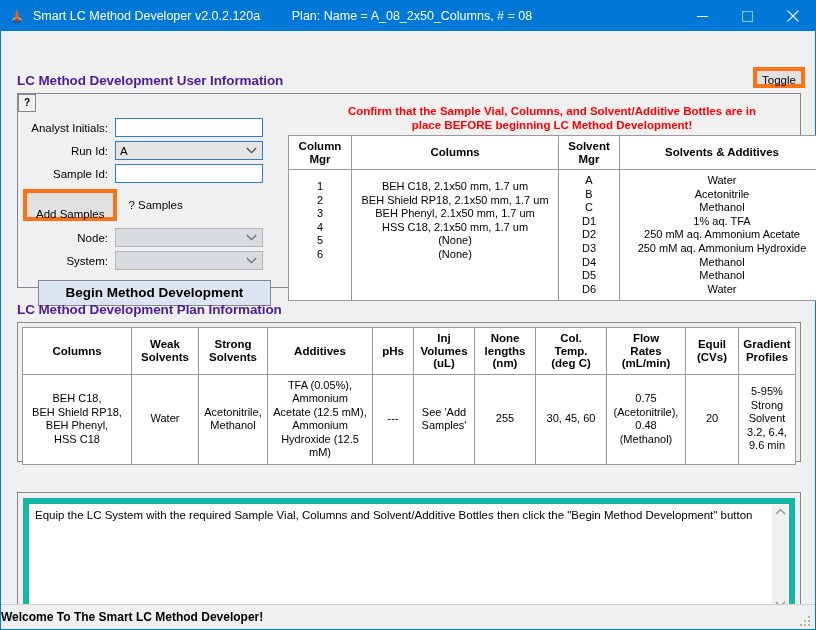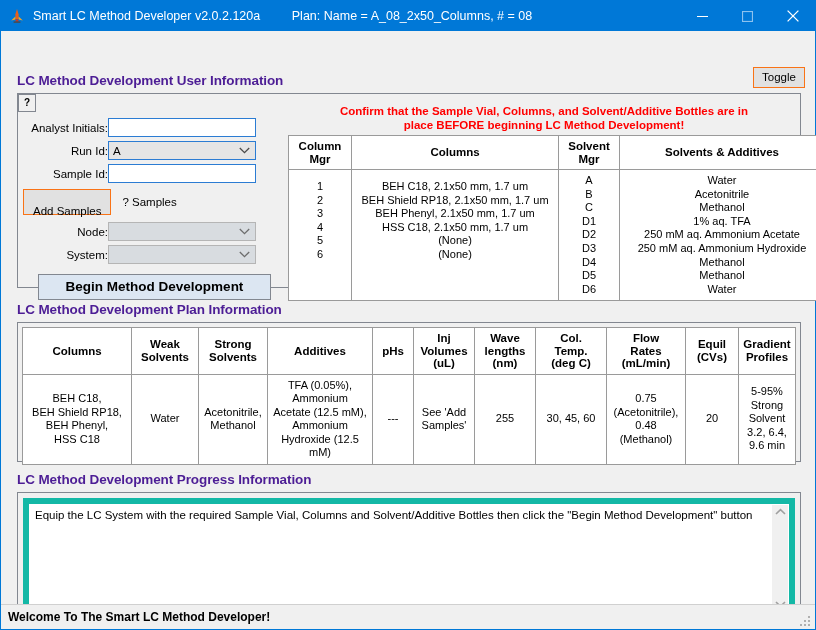--- a/index.html
+++ b/index.html
@@ -30,30 +30,30 @@
   
   .panel{border:1px solid #828790;background:#f0f0f0;box-sizing:border-box;}
 
   
   .userinfo-wrap{position:relative;}
   .qbtn{position:absolute;left:0;top:0;width:18px;height:18px;border:1px solid #828790;
         background:#f0f0f0;font-size:10px;font-weight:bold;line-height:16px;text-align:center;
         box-sizing:border-box;}
 
   .form-row{display:flex;align-items:center;margin-bottom:4px;}
-  .form-label{width:90px;text-align:right;font-size:11.5px;}
+  .form-label{width:90px;text-align:right;padding-right:7px;font-size:11.5px;}
   .tbox{width:148px;height:19px;border:1px solid #2b7cd3;background:#ffffff;box-sizing:border-box;
         font-family:"Liberation Sans",sans-serif;font-size:11.5px;padding:0 3px;color:#000;outline:none;}
   .cbox{width:148px;height:19px;border:1px solid #2b7cd3;background:#e5e5e5;box-sizing:border-box;
         display:flex;align-items:center;font-size:11.5px;padding-left:4px;position:relative;}
   .cbox.disabled{border:1px solid #b5b5b5;background:#d8dce0;}
   .chev{position:absolute;right:5px;top:0;bottom:0;display:flex;align-items:center;}
   .chev svg{display:block;}
 
-  .btn{border:1px solid #f97316;background:#e1e1e1;font-size:11.5px;
+  .btn{border:4px solid #f97316;background:#e1e1e1;font-size:11.5px;
        font-family:"Liberation Sans",sans-serif;color:#000;box-sizing:border-box;}
   .btn-add{height:20px;padding:12px 9px;}
   .btn-begin{width:233px;height:26px;background:#dce6f2;border:1px solid #828790;
        font-size:13.5px;font-weight:bold;}
 
   
   .confirm{color:#ff0000;font-weight:bold;font-size:11.5px;text-align:center;line-height:14px;}
 
   table.grid{border-collapse:collapse;background:#ffffff;}
   table.grid td,table.grid th{border:1px solid #9a9a9a;}
@@ -65,21 +65,21 @@
   
   .progbox{background:#ffffff;border:6px solid #14b8a6;box-sizing:border-box;position:relative;}
   .progtext{font-size:11.5px;padding:5px 6px;color:#000;}
   .vscroll{position:absolute;right:1px;top:1px;bottom:1px;width:16px;background:#f0f0f0;
            display:flex;flex-direction:column;justify-content:space-between;align-items:center;}
   .vscroll span{font-size:9px;color:#a0a0a0;line-height:9px;}
 
   
   .statusbar{height:24px;border-top:1px solid #d0d0d0;display:flex;align-items:center;
              background:#f0f0f0;position:relative;flex:0 0 24px;}
-  .statusbar .txt{font-size:12px;font-weight:bold;padding-left:7px;}
+  .statusbar .txt{font-size:12px;font-weight:bold;}
   .grip{position:absolute;right:3px;bottom:3px;width:12px;height:12px;}
   .grip i{position:absolute;width:2px;height:2px;background:#b0b0b0;}
 </style>
 </head>
 <body>
 
 <div class="window">
 
   <div class="titlebar">
     <div class="app-icon">
@@ -167,21 +167,21 @@
               <svg width="11" height="7" viewBox="0 0 11 7">
                   <path d="M0.8 1 L5.5 5.6 L10.2 1" fill="none" stroke="#6d6d6d" stroke-width="1.3"></path>
                 </svg>
             </span>
           </div>
         </div>
 
         <div class="btn btn-begin" style="margin:10px 0 0 20px;text-align:center;line-height:24px;">Begin Method Development</div>
       </div>
 
-      <div class="confirm" style="position:absolute;left:272px;top:10px;width:508px;">
+      <div class="confirm" style="position:absolute;left:280px;top:10px;width:508px;">
         <div>Confirm that the Sample Vial, Columns, and Solvent/Additive Bottles are in</div>
         <div>place BEFORE beginning LC Method Development!</div>
       </div>
 
       <table class="grid" style="position:absolute;left:270px;top:41px;width:508px;height:145px;table-layout:fixed;">
         <tbody>
             <tr>
           <th class="hdrcell" style="width:56px;">
             <div>Column</div>
             <div>Mgr</div>
@@ -259,21 +259,21 @@
           </th>
           <th class="hdrcell" style="width:34px;">
             <div>pHs</div>
           </th>
           <th class="hdrcell" style="width:54px;">
             <div>Inj</div>
                 <div>Volumes</div>
                 <div>(uL)</div>
           </th>
           <th class="hdrcell" style="width:54px;">
-            <div>Wave</div>
+            <div>None</div>
                 <div>lengths</div>
                 <div>(nm)</div>
           </th>
           <th class="hdrcell" style="width:64px;">
             <div>Col.</div>
                 <div>Temp.</div>
                 <div>(deg C)</div>
           </th>
           <th class="hdrcell" style="width:72px;">
             <div>Flow</div>
@@ -334,21 +334,20 @@
           </td>
           <td class="bodycell" style="vertical-align:middle;">
             <div>5-95% Strong Solvent</div>
                 <div>3.2, 6.4, 9.6 min</div>
           </td>
         </tr>
       </tbody>
         </table>
     </div>
 
-    <div class="section-head" style="position:absolute;left:16px;top:441px;">LC Method Development Progress Information</div>
 
     <div class="panel" style="position:absolute;left:16px;top:461px;width:784px;height:134px;">
       <div class="progbox" style="position:absolute;left:5px;top:5px;right:5px;bottom:5px;">
         <div class="progtext">Equip the LC System with the required Sample Vial, Columns and Solvent/Additive Bottles then click the "Begin Method Development" button</div>
         <div class="vscroll">
           <span>
             <svg width="11" height="8" viewBox="0 0 11 8" style="margin-top:3px;">
                 <path d="M1 6 L5.5 1.6 L10 6" fill="none" stroke="#a0a0a0" stroke-width="1.6"></path>
               </svg>
           </span>

